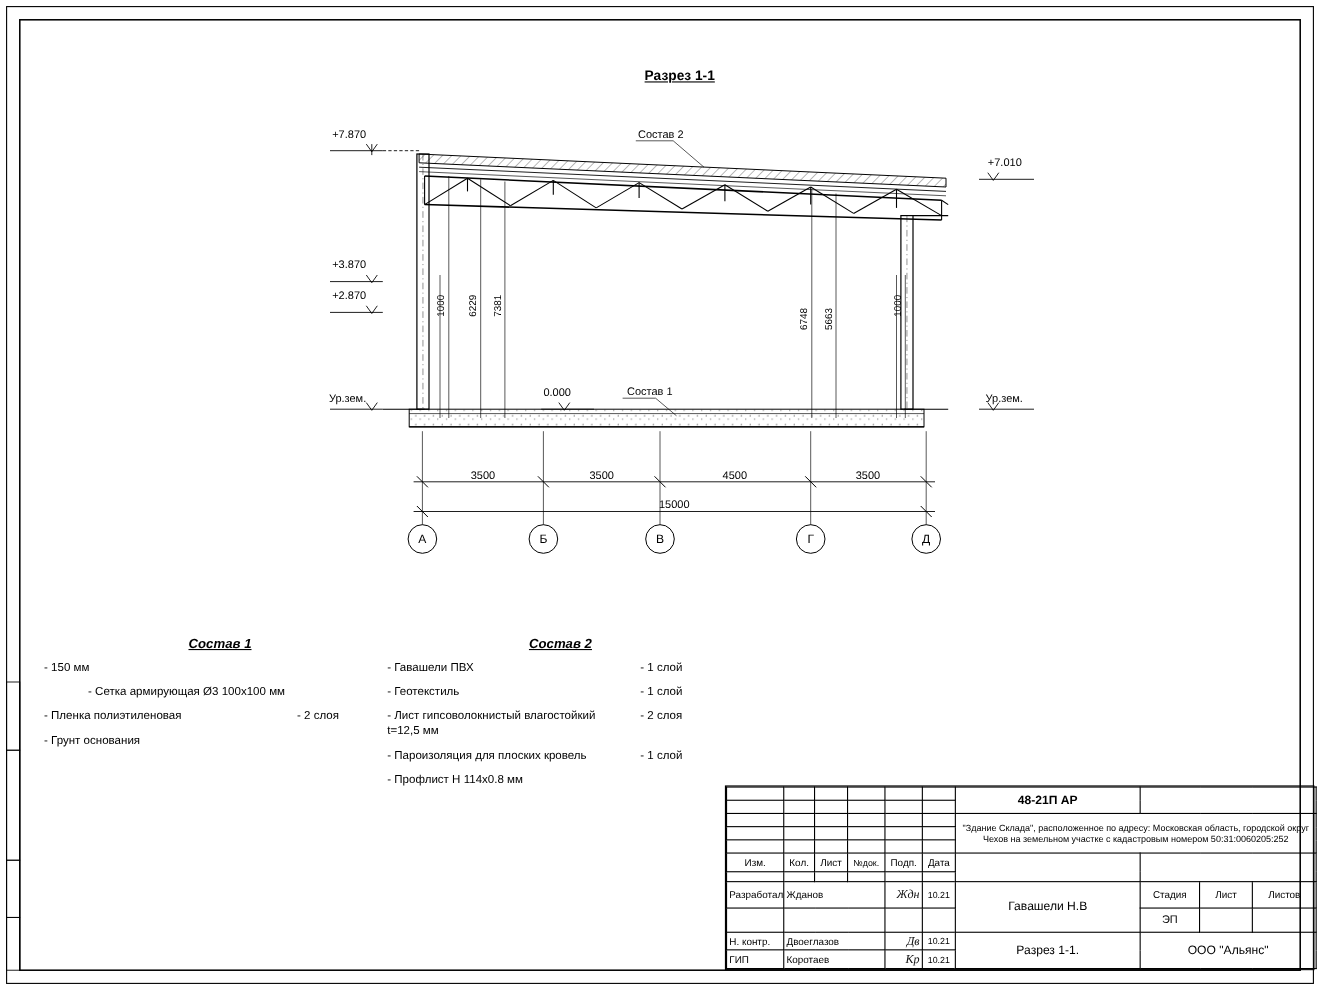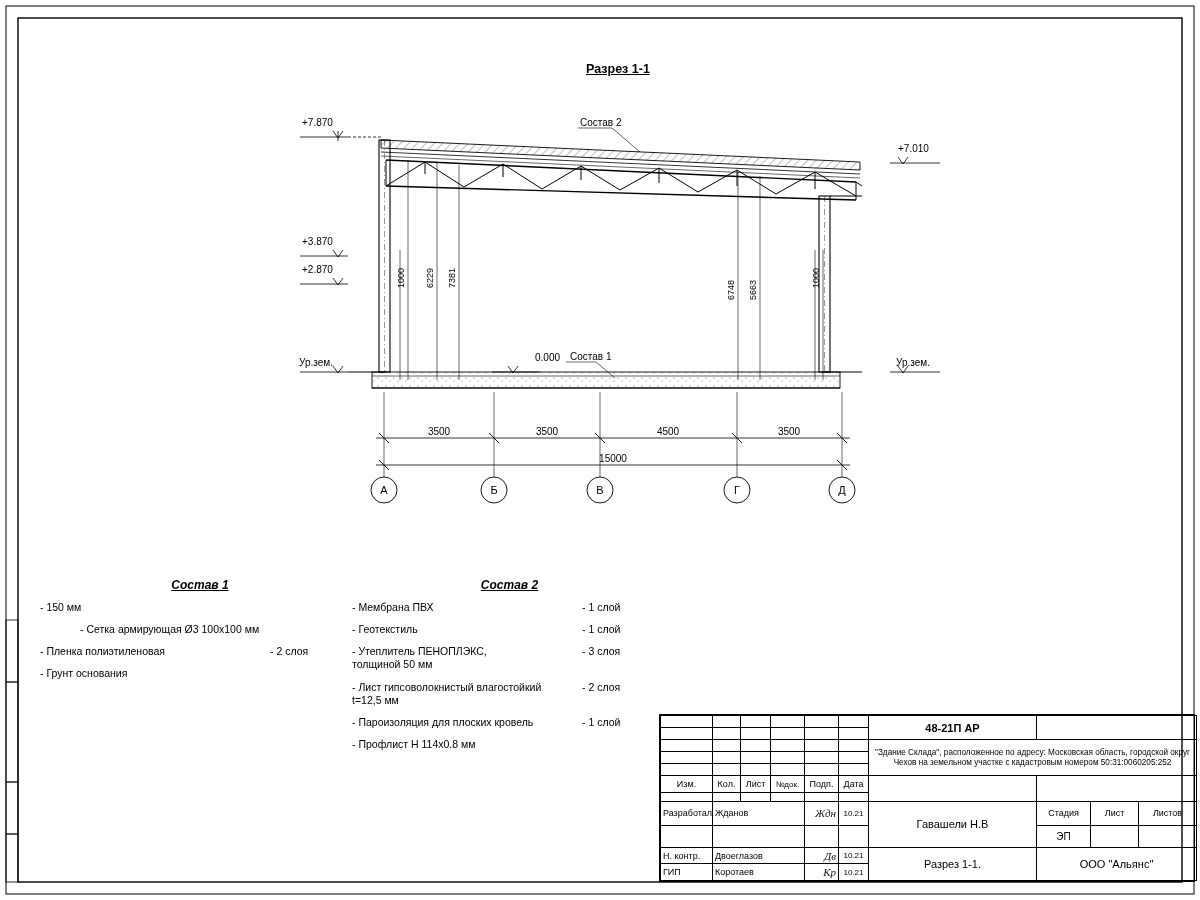--- a/index.html
+++ b/index.html
@@ -225,21 +225,21 @@
 </svg>
 
 <div class="ttl" style="left:586px;top:62px;">Разрез 1-1</div>
 
 <div class="lbl" style="left:302px;top:117px;">+7.870</div>
 <div class="lbl" style="left:898px;top:143px;">+7.010</div>
 <div class="lbl" style="left:302px;top:236px;">+3.870</div>
 <div class="lbl" style="left:302px;top:264px;">+2.870</div>
 <div class="lbl" style="left:299px;top:357px;">Ур.зем.</div>
 <div class="lbl" style="left:896px;top:357px;">Ур.зем.</div>
-<div class="lbl" style="left:494px;top:352px;margin-left:41px;">0.000</div>
+<div class="lbl" style="left:494px;top:352px;">0.000</div>
 <div class="lbl" style="left:580px;top:117px;">Состав 2</div>
 <div class="lbl" style="left:570px;top:351px;">Состав 1</div>
 
 <div class="comp" id="comp1" style="left:40px;top:578px;width:320px;">
   <div class="hdr">Состав 1</div>
   <div id="comp1-rows">
         <div class="row">
           <div class="val">- 150 мм</div>
         </div>
         <div class="row">
@@ -254,31 +254,26 @@
           <div class="name" style="white-space: pre-line;">- Грунт основания</div>
           <div class="val"></div>
         </div>
       </div>
 </div>
 
 <div class="comp" id="comp2" style="left:352px;top:578px;width:320px;">
   <div class="hdr" style="margin-left:-5px;">Состав 2</div>
   <div id="comp2-rows">
         <div class="row">
-          <div class="name" style="white-space: pre-line;">- Мембрана ПВХ</div>
+          <div class="name" style="white-space: pre-line;">- Гавашели ПВХ</div>
           <div class="val">- 1 слой</div>
         </div>
         <div class="row">
           <div class="name" style="white-space: pre-line;">- Геотекстиль</div>
           <div class="val">- 1 слой</div>
-        </div>
-        <div class="row">
-          <div class="name" style="white-space: pre-line;">- Утеплитель ПЕНОПЛЭКС,
-   толщиной 50 мм</div>
-          <div class="val">- 3 слоя</div>
         </div>
         <div class="row">
           <div class="name" style="white-space: pre-line;">- Лист гипсоволокнистый влагостойкий
   t=12,5 мм</div>
           <div class="val">- 2 слоя</div>
         </div>
         <div class="row">
           <div class="name" style="white-space: pre-line;">- Пароизоляция для плоских кровель</div>
           <div class="val">- 1 слой</div>
         </div>

